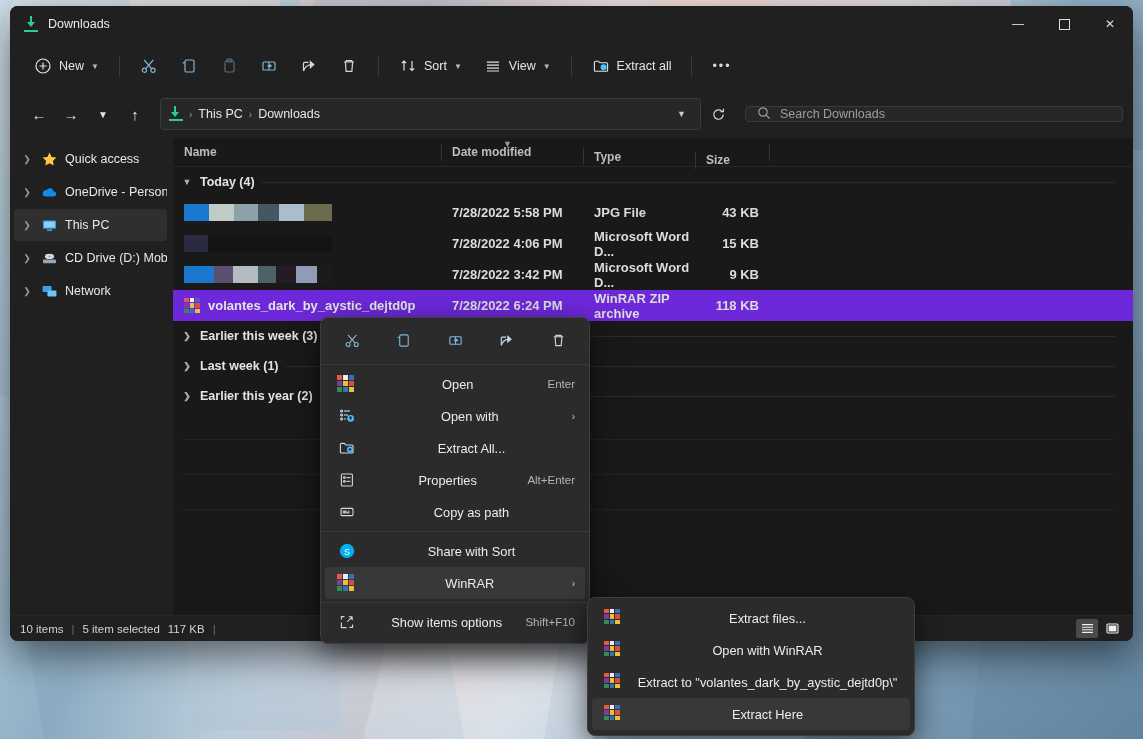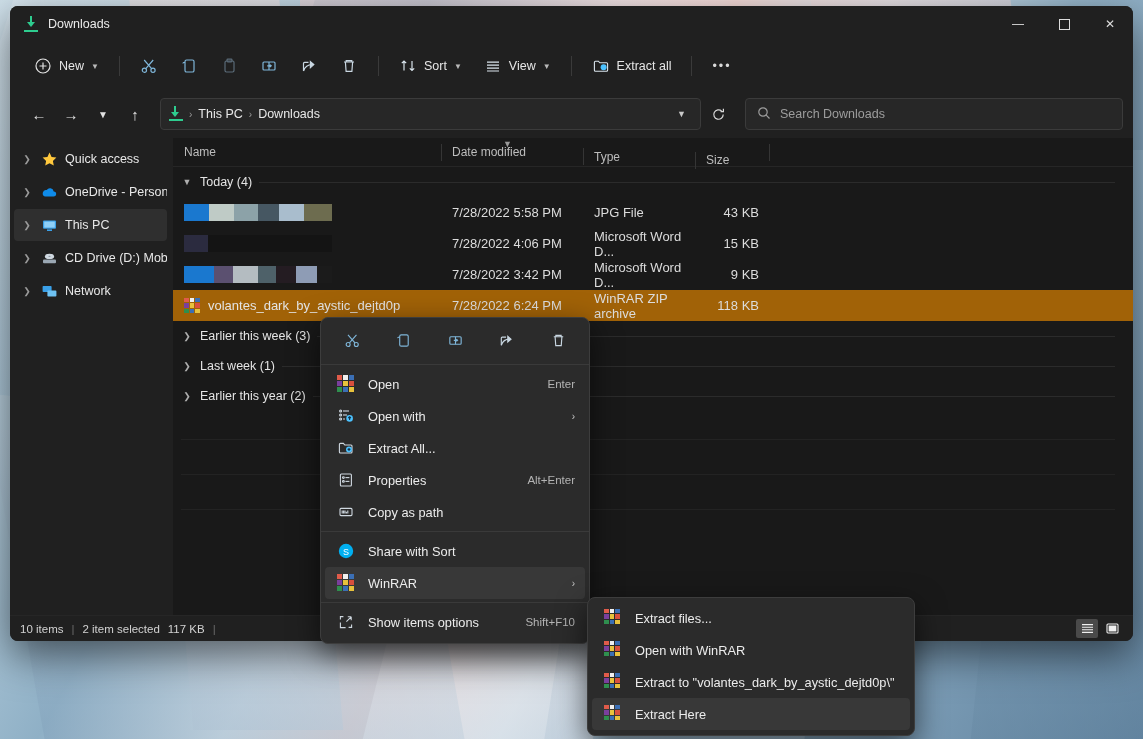--- a/index.html
+++ b/index.html
@@ -48,51 +48,51 @@
   .icon-sq{ width:18px; height:18px; display:inline-block; position:relative; }
 
   
   #addrbar{ height:48px; display:flex; align-items:center; padding:0 10px 0 14px; gap:2px; }
   .nav-btn{ width:30px; height:30px; display:flex; align-items:center; justify-content:center; border-radius:4px; color:#e2e2e2; font-size:15px; }
   #crumbs{ flex:1; height:32px; margin-left:8px; background:#272727; border:1px solid #3b3b3b; border-radius:4px;
            display:flex; align-items:center; padding:0 6px; gap:4px; font-size:12.5px; }
   #crumbs .sep{ color:#9a9a9a; font-size:10px; padding:0 2px; }
   #crumb-down{ margin-left:auto; color:#c9c9c9; font-size:9px; padding:0 8px; }
   #refresh{ width:30px; height:30px; display:flex; align-items:center; justify-content:center; color:#d9d9d9; font-size:13px; border-radius:4px;}
-  #search{ width:378px; height:32px; margin-left:10px; background:#272727; border:1px solid #3b3b3b; border-radius:4px;
+  #search{ width:378px; height:16px; margin-left:10px; background:#272727; border:1px solid #3b3b3b; border-radius:4px;
            display:flex; align-items:center; gap:9px; padding:0 11px; font-size:12.5px; color:#9d9d9d;}
 
   
   #body{ display:flex; height:calc(635px - 36px - 48px - 48px - 26px); }
   
   #sidebar{ width:163px; background:#202020; padding-top:4px; flex-shrink:0; }
   .nav-item{ height:32px; margin:1px 6px 1px 4px; border-radius:4px; display:flex; align-items:center; gap:7px; padding-left:6px; font-size:12.5px; color:#e8e8e8;}
   .nav-item.sel{ background:#2f2f2f; }
   .nav-exp{ width:14px; text-align:center; color:#9a9a9a; font-size:9px; flex-shrink:0;}
   .nav-ico{ width:17px; height:17px; flex-shrink:0; position:relative; }
   .nav-lbl{ white-space:nowrap; overflow:hidden; }
 
   
-  #files{ flex:1; background:#191919; position:relative; overflow:hidden; }
+  #files{ flex:1; background:#191919; position:relative; overflow:hidden;font-weight:bold; }
   #colhead{ height:29px; display:flex; align-items:center; font-size:12px; color:#bdbdbd; border-bottom:1px solid #262626; position:relative;}
   .col{ padding-left:11px; position:relative; height:29px; display:flex; align-items:center; }
   .col + .col::before{ content:""; position:absolute; left:0; top:6px; height:17px; width:1px; background:#353535; }
   .c-name{ width:268px; }
   .c-date{ width:142px; }
   .c-type{ width:112px;margin-top:9px; }
   .c-size{ width:74px; justify-content:flex-end; padding-right:10px; padding-left:0;}
   .c-tail{ width:60px; }
   #sortmark{ position:absolute; left:330px; top:1px; color:#9a9a9a; font-size:9px; }
 
   .group-hdr{ height:30px; display:flex; align-items:center; gap:7px; padding-left:8px; font-size:12.5px; color:#e4e4e4;}
   .group-hdr .gch{ font-size:9px; color:#aeaeae; width:12px; text-align:center;}
   .group-hdr .rule{ flex:1; height:1px; background:#2b2b2b; margin-right:18px; }
 
   .row{ height:31px; display:flex; align-items:center; font-size:13px; color:#e4e4e4; }
-  .row.sel{ background:#a16207; }
+  .row.sel{ background:#6d28d9; }
   .cell{ padding-left:11px; display:flex; align-items:center; height:31px; }
   .n-name{ width:268px; gap:8px; }
   .n-date{ width:142px; color:#dcdcdc; }
   .n-type{ width:112px; color:#dcdcdc; }
   .n-size{ width:74px; justify-content:flex-end; padding-right:10px; padding-left:0; color:#dcdcdc;}
   .redact{ height:17px; display:block; }
   .r1{ width:148px; background:linear-gradient(90deg,#1a78cf 0 17%, #bfcbc6 17% 34%, #8ca2a8 34% 50%, #465762 50% 64%, #a9bdcd 64% 81%, #6d6c4f 81% 100%); }
   .r2{ width:148px; background:linear-gradient(90deg,#2b2b3f 0 16%, #141414 16% 100%); }
   .r3{ width:148px; background:linear-gradient(90deg,#1a78cf 0 20%, #5b5070 20% 33%, #b4bcc1 33% 50%, #4e6169 50% 62%, #241c22 62% 76%, #8e9cb5 76% 90%, #1b1b1b 90% 100%); }
   .emptyrule{ height:1px; background:#232323; margin-left:8px; margin-right:18px; }
@@ -107,21 +107,21 @@
   
   #ctxmenu{
     position:absolute; left:320px; top:317px; width:270px;
     background:#2b2b2b; border:1px solid #3d3d3d; border-radius:8px;
     box-shadow:0 10px 30px rgba(0,0,0,.6); padding:4px 0 5px; color:#ececec;
     font-size:12.8px;
   }
   #ctx-topicons{ display:flex; align-items:center; justify-content:space-between; padding:5px 18px 8px; }
   #ctx-topicons .ti{ width:26px; height:26px; display:flex; align-items:center; justify-content:center; border-radius:4px; }
   .ctx-div{ height:1px; background:#3a3a3a; margin:3px 0; }
-  .mi{ height:32px; display:flex; align-items:center; padding:0 10px 0 12px; margin:0 4px; border-radius:4px; }
+  .mi{ height:32px; display:flex; align-items:center; padding:0 10px 0 12px; margin:0 4px; border-radius:4px;text-align:center; }
   .mi.hl{ background:#383838; }
   .mi .mi-ico{ width:19px; height:19px; margin-right:12px; flex-shrink:0; position:relative; }
   .mi .mi-lbl{ flex:1; white-space:nowrap; }
   .mi .mi-acc{ font-size:11.5px; color:#b4b4b4; }
   .mi .mi-arrow{ font-size:10px; color:#c6c6c6; }
 
   
   #submenu{
     position:absolute; left:587px; top:597px; width:328px;
     background:#2b2b2b; border:1px solid #3d3d3d; border-radius:8px;
@@ -444,21 +444,21 @@
       <div style="height:34px"></div>
       <div class="emptyrule"></div>
       <div style="height:34px"></div>
       <div class="emptyrule"></div>
     </div>
   </div>
 
   <div id="status">
     <span>10 items</span>
     <span class="divi">|</span>
-    <span>2 item selected</span>
+    <span>5 item selected</span>
     <span>117 KB</span>
     <span class="divi">|</span>
     <div id="viewtoggle">
       <div class="vbtn on">
         <svg width="13" height="11" viewBox="0 0 13 11" stroke="#f0f0f0" stroke-width="1.1">
             <path d="M1 1.6h11M1 4.2h11M1 6.8h11M1 9.4h11"></path>
           </svg>
       </div>
       <div class="vbtn">
         <svg width="13" height="11" viewBox="0 0 13 11">

